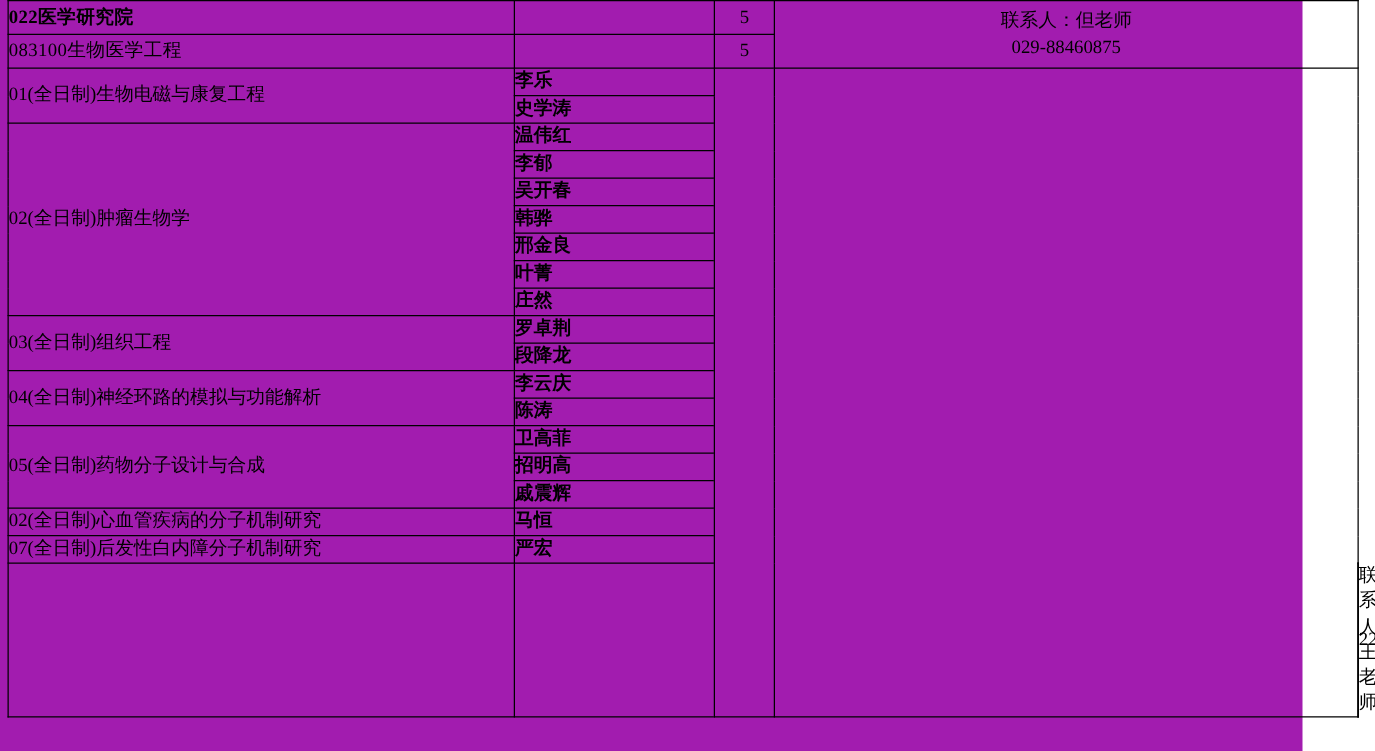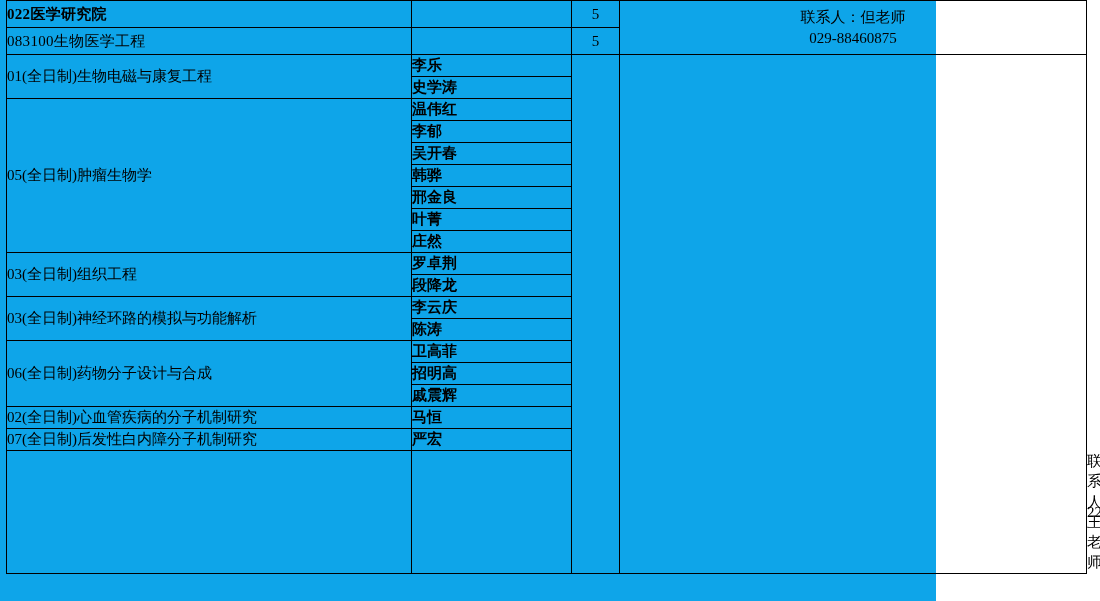--- a/index.html
+++ b/index.html
@@ -9,23 +9,23 @@
   }
   body {
     font-family: "Liberation Serif", "DejaVu Serif", serif;
     color: #000000;
     width: 1100px;
     height: 601px;
     overflow: hidden;
   }
   .page {
     position: relative;
-    width: 936px;
+    width: 1042px;
     height: 601px;
-    background: #0ea5e9;
+    background: #a21caf;
   }
   table.catalog {
     border-collapse: collapse;
     table-layout: fixed;
     width: 1080px;
     margin-left: 6px;
     margin-top: 0px;
   }
   table.catalog td {
     border: 1px solid #000000;
@@ -112,21 +112,21 @@
         <td class="dir-cell" rowspan="2">01(全日制)生物电磁与康复工程</td>
         <td class="adv-cell">李乐</td>
         <td class="blank-cell" rowspan="19"></td>
         <td class="blank-cell" rowspan="19"></td>
       </tr>
       <tr class="r-adv">
         <td class="adv-cell">史学涛</td>
       </tr>
 
       <tr class="r-adv">
-        <td class="dir-cell" rowspan="7">05(全日制)肿瘤生物学</td>
+        <td class="dir-cell" rowspan="7">02(全日制)肿瘤生物学</td>
         <td class="adv-cell">温伟红</td>
       </tr>
       <tr class="r-adv">
         <td class="adv-cell">李郁</td>
       </tr>
       <tr class="r-adv">
         <td class="adv-cell">吴开春</td>
       </tr>
       <tr class="r-adv">
         <td class="adv-cell">韩骅</td>
@@ -143,29 +143,29 @@
 
       <tr class="r-adv">
         <td class="dir-cell" rowspan="2">03(全日制)组织工程</td>
         <td class="adv-cell">罗卓荆</td>
       </tr>
       <tr class="r-adv">
         <td class="adv-cell">段降龙</td>
       </tr>
 
       <tr class="r-adv">
-        <td class="dir-cell" rowspan="2">03(全日制)神经环路的模拟与功能解析</td>
+        <td class="dir-cell" rowspan="2">04(全日制)神经环路的模拟与功能解析</td>
         <td class="adv-cell">李云庆</td>
       </tr>
       <tr class="r-adv">
         <td class="adv-cell">陈涛</td>
       </tr>
 
       <tr class="r-adv">
-        <td class="dir-cell" rowspan="3">06(全日制)药物分子设计与合成</td>
+        <td class="dir-cell" rowspan="3">05(全日制)药物分子设计与合成</td>
         <td class="adv-cell">卫高菲</td>
       </tr>
       <tr class="r-adv">
         <td class="adv-cell">招明高</td>
       </tr>
       <tr class="r-adv">
         <td class="adv-cell">戚震辉</td>
       </tr>
 
       <tr class="r-adv">

